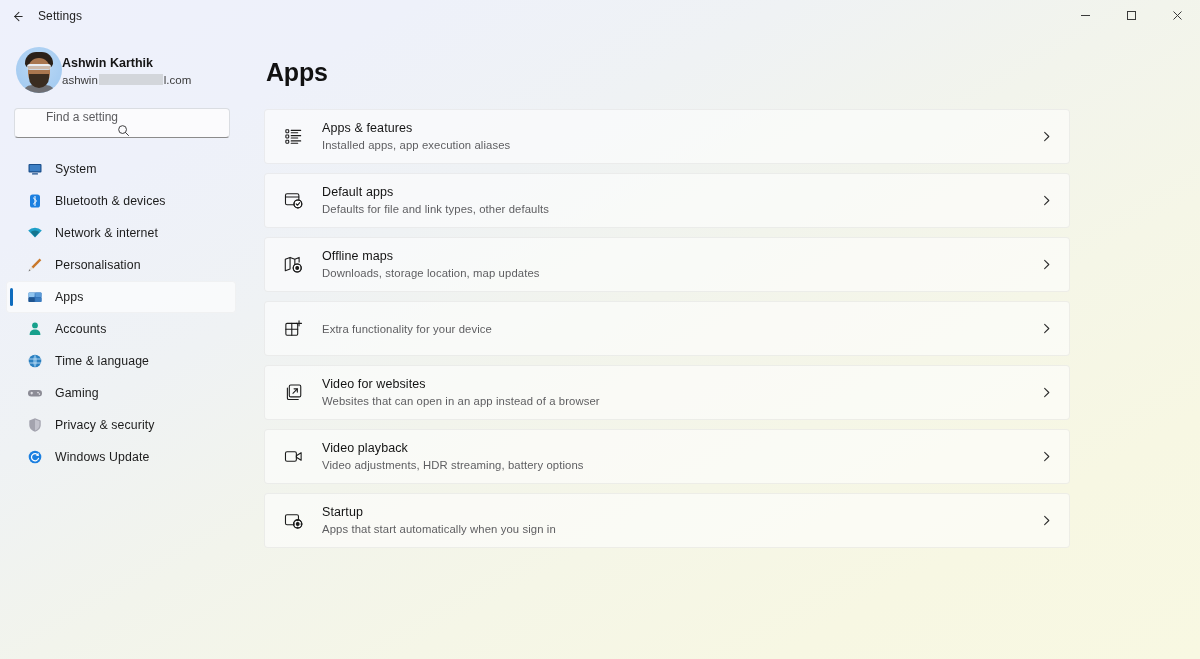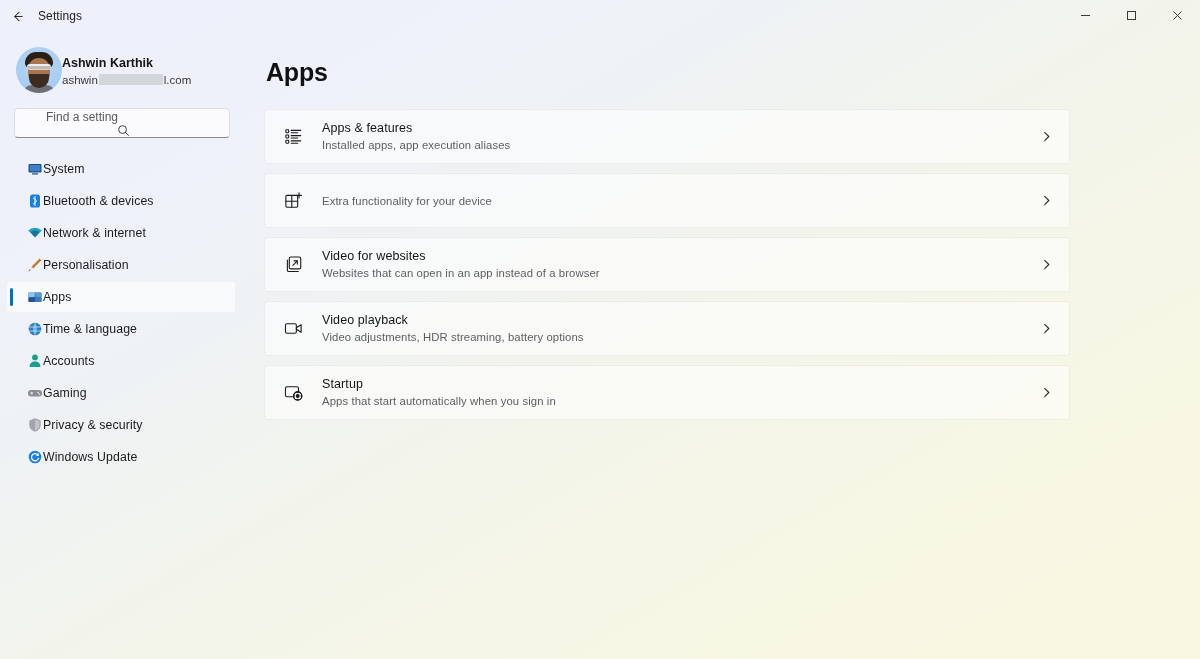--- a/index.html
+++ b/index.html
@@ -188,21 +188,21 @@
   .nav {
     margin-top: 15px;
     padding: 0 10px 0 6px;
   }
 
   .nav-item {
     position: relative;
     height: 32px;
     display: flex;
     align-items: center;
-    gap: 0;
+    gap: 12px;
     padding-left: 20px;
     border-radius: 4px;
     margin-bottom: 0;
   }
   .nav-item + .nav-item { margin-top: 0px; }
 
   .nav-item.active {
     background: rgba(255,255,255,.62);
     box-shadow: inset 0 0 0 1px rgba(0,0,0,.035);
   }
@@ -415,36 +415,36 @@
             <rect x="1.5" y="8.6" width="6.2" height="4.4" rx=".8" fill="#1f5590"></rect>
             <rect x="8.3" y="8.6" width="6.2" height="4.4" rx=".8" fill="#3b7cc0"></rect>
           </svg>
         </span>
         <span class="nav-label">Apps</span>
       </div>
 
       <div class="nav-item">
         <span class="nav-ico">
           <svg width="16" height="16" viewBox="0 0 16 16">
+            <circle cx="8" cy="4.4" r="2.9" fill="#17a08c"></circle>
+            <path d="M2.6 14 C2.6 10.4 5 8.6 8 8.6 C11 8.6 13.4 10.4 13.4 14 Z" fill="#17a08c"></path>
+          </svg>
+        </span>
+        <span class="nav-label">Accounts</span>
+      </div>
+
+      <div class="nav-item">
+        <span class="nav-ico">
+          <svg width="16" height="16" viewBox="0 0 16 16">
             <circle cx="8" cy="8" r="6.3" fill="#2a7fc0"></circle>
             <path d="M8 1.7 C5.6 3.6 5.6 12.4 8 14.3 C10.4 12.4 10.4 3.6 8 1.7 Z" fill="#79b6e2"></path>
             <path d="M1.9 6 H14.1 M1.9 10 H14.1" stroke="#cfe6f7" stroke-width=".8" fill="none"></path>
           </svg>
         </span>
         <span class="nav-label">Time &amp; language</span>
-      </div>
-
-      <div class="nav-item">
-        <span class="nav-ico">
-          <svg width="16" height="16" viewBox="0 0 16 16">
-            <circle cx="8" cy="4.4" r="2.9" fill="#17a08c"></circle>
-            <path d="M2.6 14 C2.6 10.4 5 8.6 8 8.6 C11 8.6 13.4 10.4 13.4 14 Z" fill="#17a08c"></path>
-          </svg>
-        </span>
-        <span class="nav-label">Accounts</span>
       </div>
 
       <div class="nav-item">
         <span class="nav-ico">
           <svg width="16" height="16" viewBox="0 0 16 16">
             <rect x="1" y="5" width="14" height="6.6" rx="3.3" fill="#8c8c96"></rect>
             <rect x="3.3" y="7.6" width="2.8" height="1" rx=".5" fill="#e8e8ec"></rect>
             <rect x="4.25" y="6.65" width="1" height="2.9" rx=".5" fill="#e8e8ec"></rect>
             <circle cx="11" cy="7.6" r=".8" fill="#e8e8ec"></circle>
             <circle cx="12.4" cy="9.1" r=".8" fill="#e8e8ec"></circle>
@@ -499,21 +499,61 @@
           <div class="card-title">Apps &amp; features</div>
           <div class="card-sub">Installed apps, app execution aliases</div>
         </div>
         <span class="card-chev">
           <svg width="13" height="13" viewBox="0 0 14 14" fill="none" stroke="currentColor" stroke-width="1.15" stroke-linecap="round" stroke-linejoin="round">
               <path d="M5 2.5 L9.5 7 L5 11.5"></path>
             </svg>
         </span>
       </div>
 
-
+      <div class="card">
+        <span class="card-ico">
+          <svg width="21" height="21" viewBox="0 0 22 22" fill="none" stroke="currentColor" stroke-width="1.15">
+            <rect x="2.6" y="4" width="14" height="11.5" rx="1.6"></rect>
+            <path d="M2.6 7.4 H16.6" stroke-linecap="round"></path>
+            <circle cx="15.6" cy="14.6" r="4.1" fill="#fff"></circle>
+            <circle cx="15.6" cy="14.6" r="4.1"></circle>
+            <path d="M13.8 14.6 L15.1 16 L17.5 13.3" stroke-linecap="round" stroke-linejoin="round"></path>
+          </svg>
+        </span>
+        <div class="card-text">
+          <div class="card-title">Default apps</div>
+          <div class="card-sub">Defaults for file and link types, other defaults</div>
+        </div>
+        <span class="card-chev">
+          <svg width="13" height="13" viewBox="0 0 14 14" fill="none" stroke="currentColor" stroke-width="1.15" stroke-linecap="round" stroke-linejoin="round">
+              <path d="M5 2.5 L9.5 7 L5 11.5"></path>
+            </svg>
+        </span>
+      </div>
+
+      <div class="card">
+        <span class="card-ico">
+          <svg width="21" height="21" viewBox="0 0 22 22" fill="none" stroke="currentColor" stroke-width="1.15" stroke-linejoin="round">
+            <path d="M2.4 5.6 L7.4 3.6 V15.6 L2.4 17.6 Z"></path>
+            <path d="M7.4 3.6 L12.4 5.6 V13 M12.4 5.6 L16.9 3.6 V9"></path>
+            <circle cx="14.9" cy="14.6" r="4.2" fill="#fff"></circle>
+            <circle cx="14.9" cy="14.6" r="4.2"></circle>
+            <circle cx="14.9" cy="14.6" r="1.5" fill="currentColor"></circle>
+          </svg>
+        </span>
+        <div class="card-text">
+          <div class="card-title">Offline maps</div>
+          <div class="card-sub">Downloads, storage location, map updates</div>
+        </div>
+        <span class="card-chev">
+          <svg width="13" height="13" viewBox="0 0 14 14" fill="none" stroke="currentColor" stroke-width="1.15" stroke-linecap="round" stroke-linejoin="round">
+              <path d="M5 2.5 L9.5 7 L5 11.5"></path>
+            </svg>
+        </span>
+      </div>
 
       <div class="card">
         <span class="card-ico">
           <svg width="21" height="21" viewBox="0 0 22 22" fill="none" stroke="currentColor" stroke-width="1.15" stroke-linecap="round">
             <rect x="3" y="5.6" width="12.4" height="12.4" rx="1.2"></rect>
             <path d="M9.2 5.6 V18 M3 11.8 H15.4"></path>
             <path d="M16.8 3 V8.2 M14.2 5.6 H19.4"></path>
           </svg>
         </span>
         <div class="card-text">

